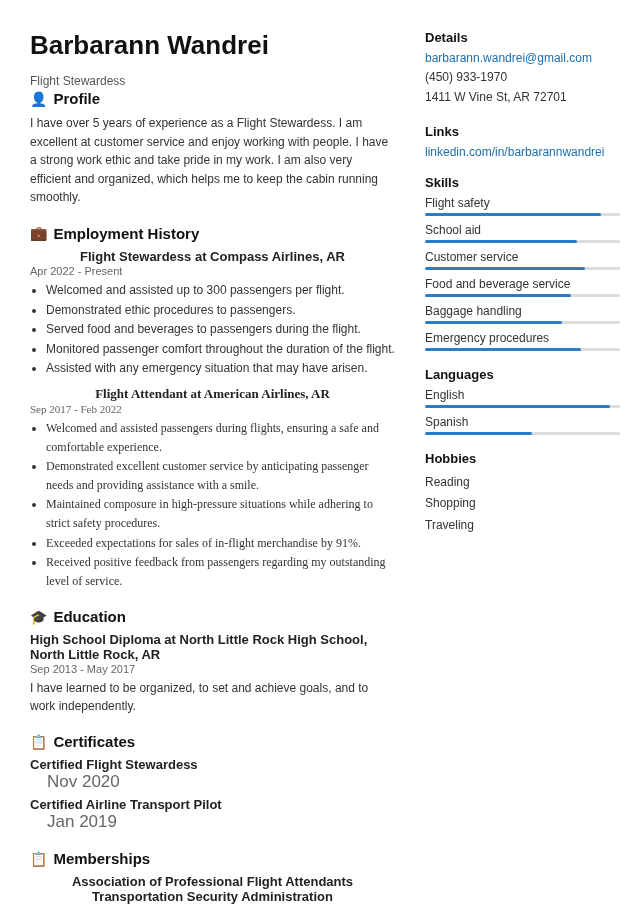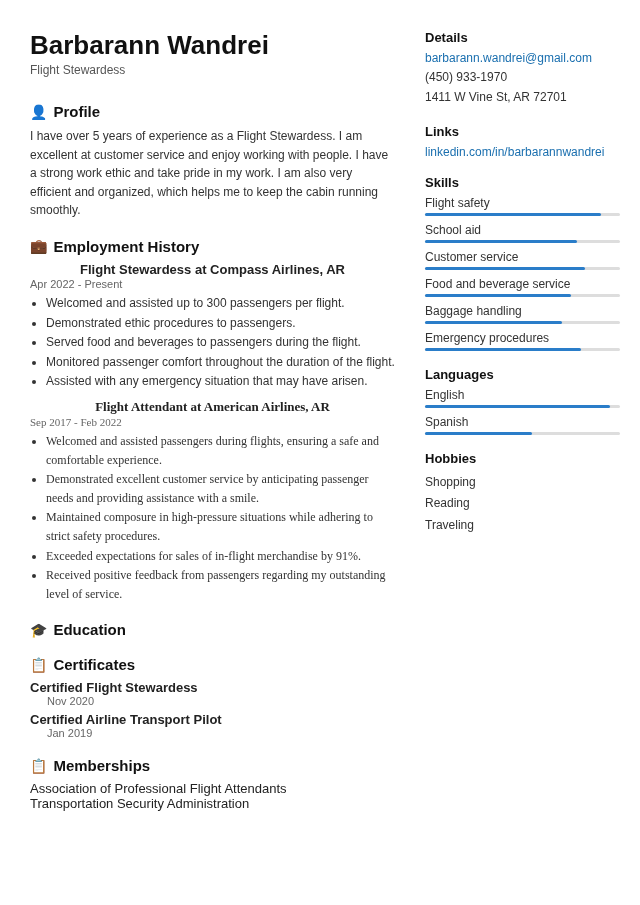--- a/index.html
+++ b/index.html
@@ -22,26 +22,26 @@
       min-width: 0;
     }
     .right {
       width: 195px;
       flex-shrink: 0;
     }
     .name {
       font-size: 26px;
       font-weight: bold;
       color: #111;
+      margin-bottom: 13px;
+    }
+    .job-title {
+      font-size: 12px;
+      color: #555;
       margin-bottom: 2px;
-    }
-    .job-title {
-      font-size: 12px;
-      color: #555;
-      margin-bottom: 26px;
     }
     .section {
       margin-bottom: 18px;
     }
     .section-title {
       font-size: 15px;
       font-weight: bold;
       color: #111;
       border-bottom: none;
       margin-bottom: 7px;
@@ -93,28 +93,29 @@
     .edu-text {
       font-size: 12px;
       color: #333;
       line-height: 1.5;
     }
     .cert-title {
       font-size: 13px;
       font-weight: bold;
     }
     .cert-date {
-      font-size: 11px;
+      font-size: 17px;
       color: #666;
       margin-bottom: 5px;
       padding-left: 17px;
     }
     .membership-title {
       font-size: 13px;
-      font-weight: normal;
+      font-weight: bold;
+      text-align: center;
     }
     
     .right-section {
       margin-bottom: 16px;
     }
     .right-section-title {
       font-size: 13px;
       font-weight: bold;
       color: #111;
       margin-bottom: 6px;
@@ -208,20 +209,25 @@
           <li>Received positive feedback from passengers regarding my outstanding level of service.</li>
         </ul>
       </div>
     </div>
 
     <div class="section">
       <div class="section-title">
         <span class="icon">🎓</span>
         <span>Education</span>
       </div>
+      <div>
+        <div class="edu-title">High School Diploma at North Little Rock High School, North Little Rock, AR</div>
+        <div class="edu-date">Sep 2013 - May 2017</div>
+        <div class="edu-text">I have learned to be organized, to set and achieve goals, and to work independently.</div>
+      </div>
     </div>
 
     <div class="section">
       <div class="section-title">
         <span class="icon">📋</span>
         <span>Certificates</span>
       </div>
       <div>
         <div class="cert-title">Certified Flight Stewardess</div>
         <div class="cert-date">Nov 2020</div>
@@ -311,18 +317,18 @@
       <div class="lang-item">
         <div class="lang-label">Spanish</div>
         <div class="skill-bar-bg">
             <div class="skill-bar-fill" style="width:55%"></div>
           </div>
       </div>
     </div>
 
     <div class="right-section">
       <div class="right-section-title">Hobbies</div>
+      <div class="hobby-text">Reading</div>
       <div class="hobby-text">Shopping</div>
-      <div class="hobby-text">Reading</div>
       <div class="hobby-text">Traveling</div>
     </div>
   </div>
 </div>
 
 </body></html>

